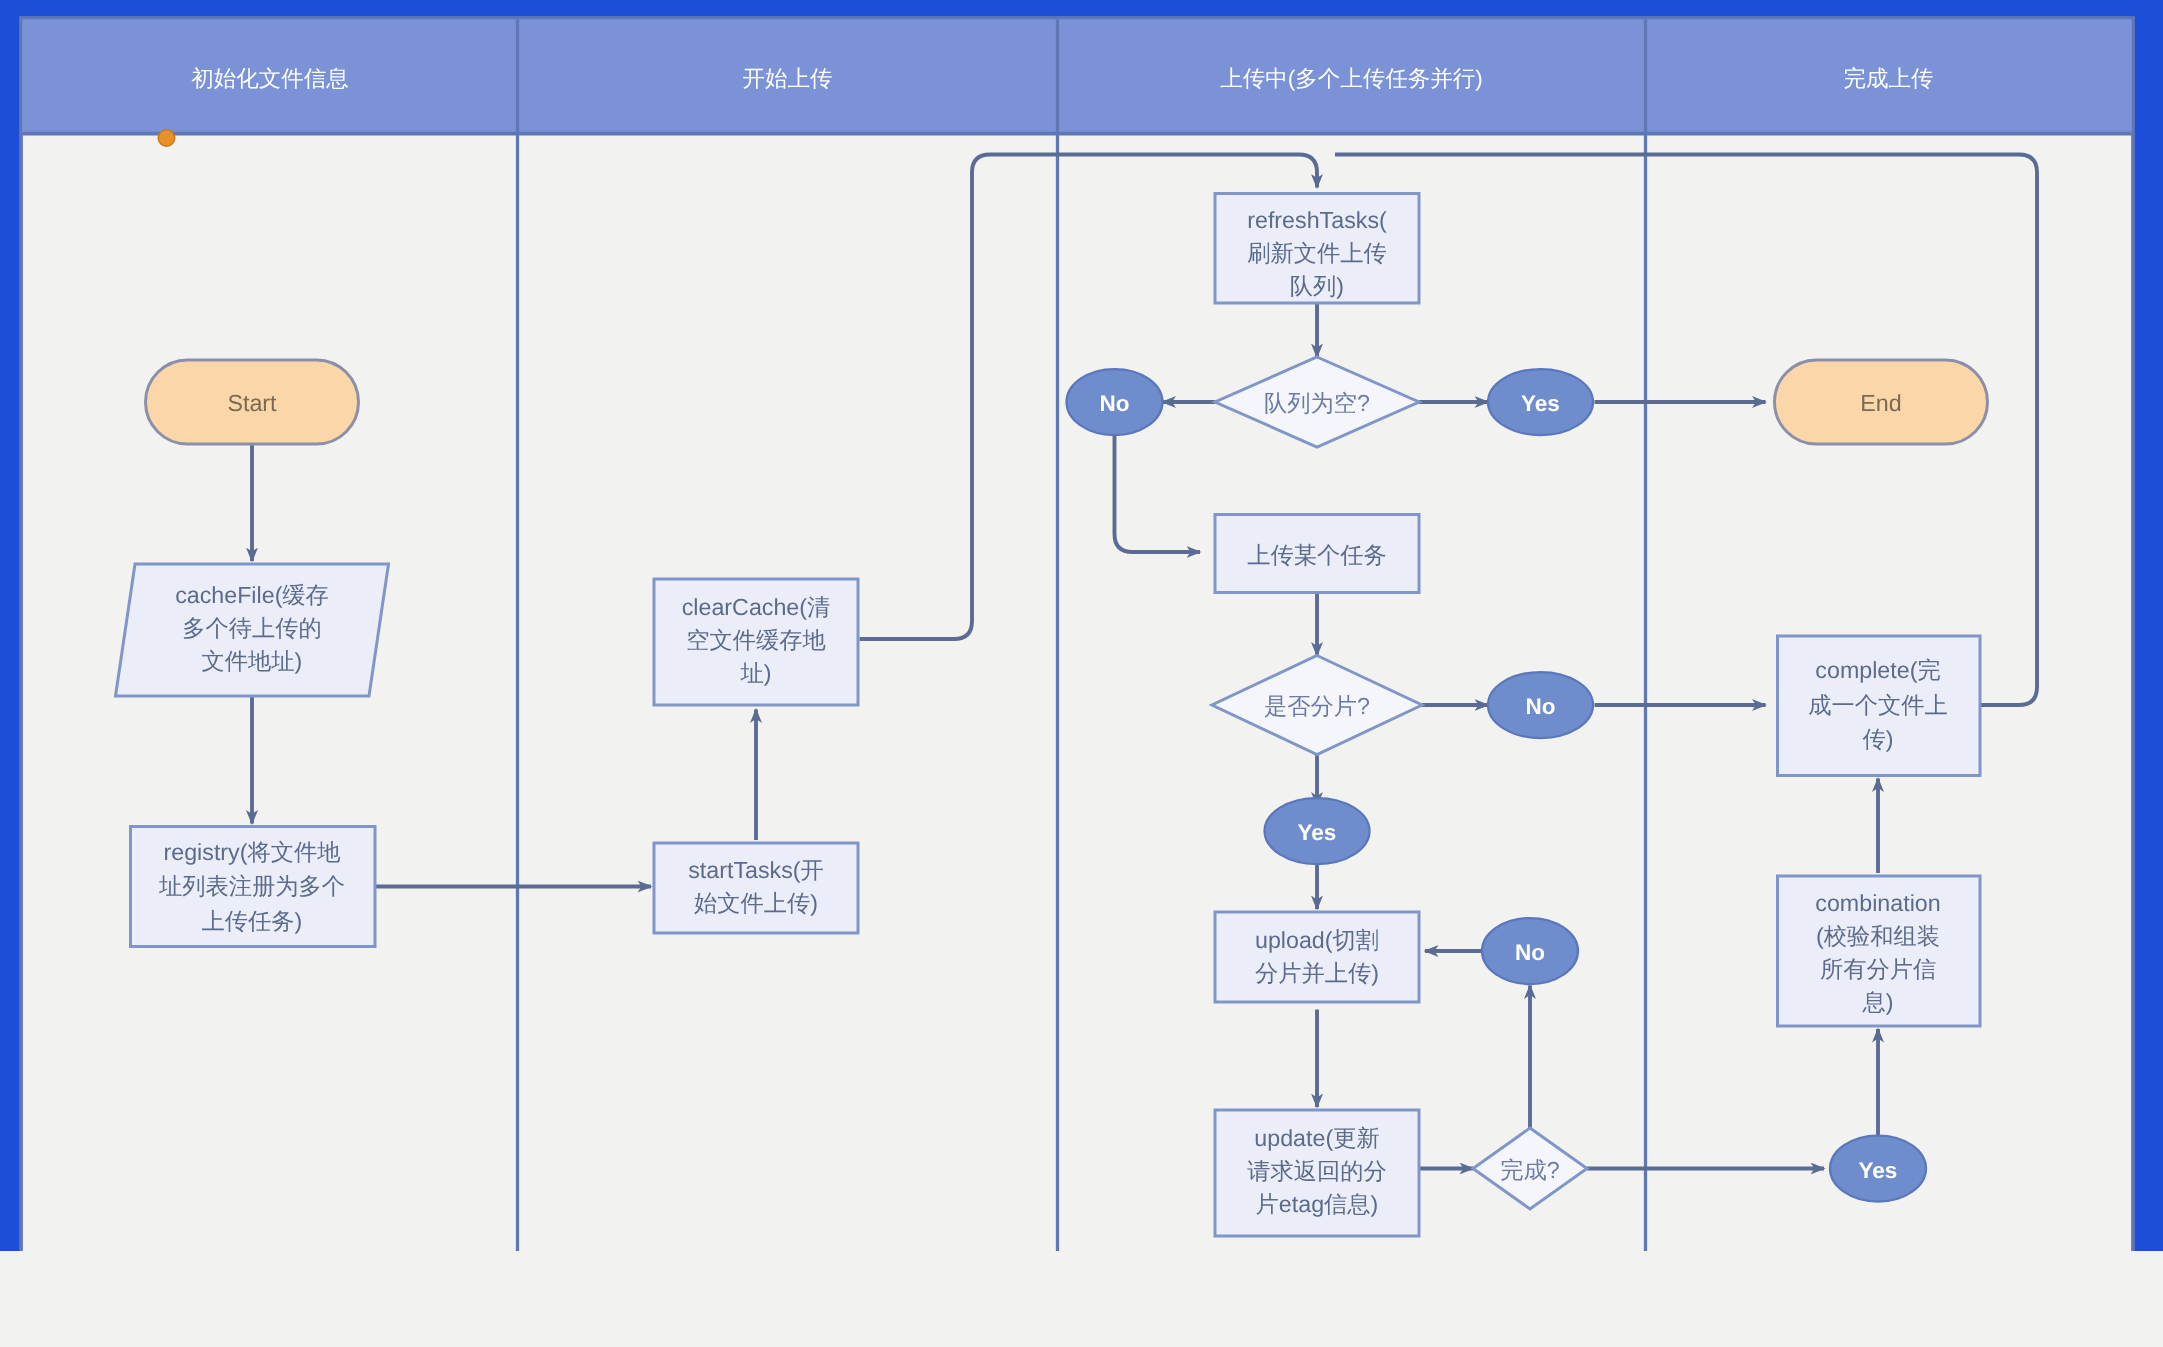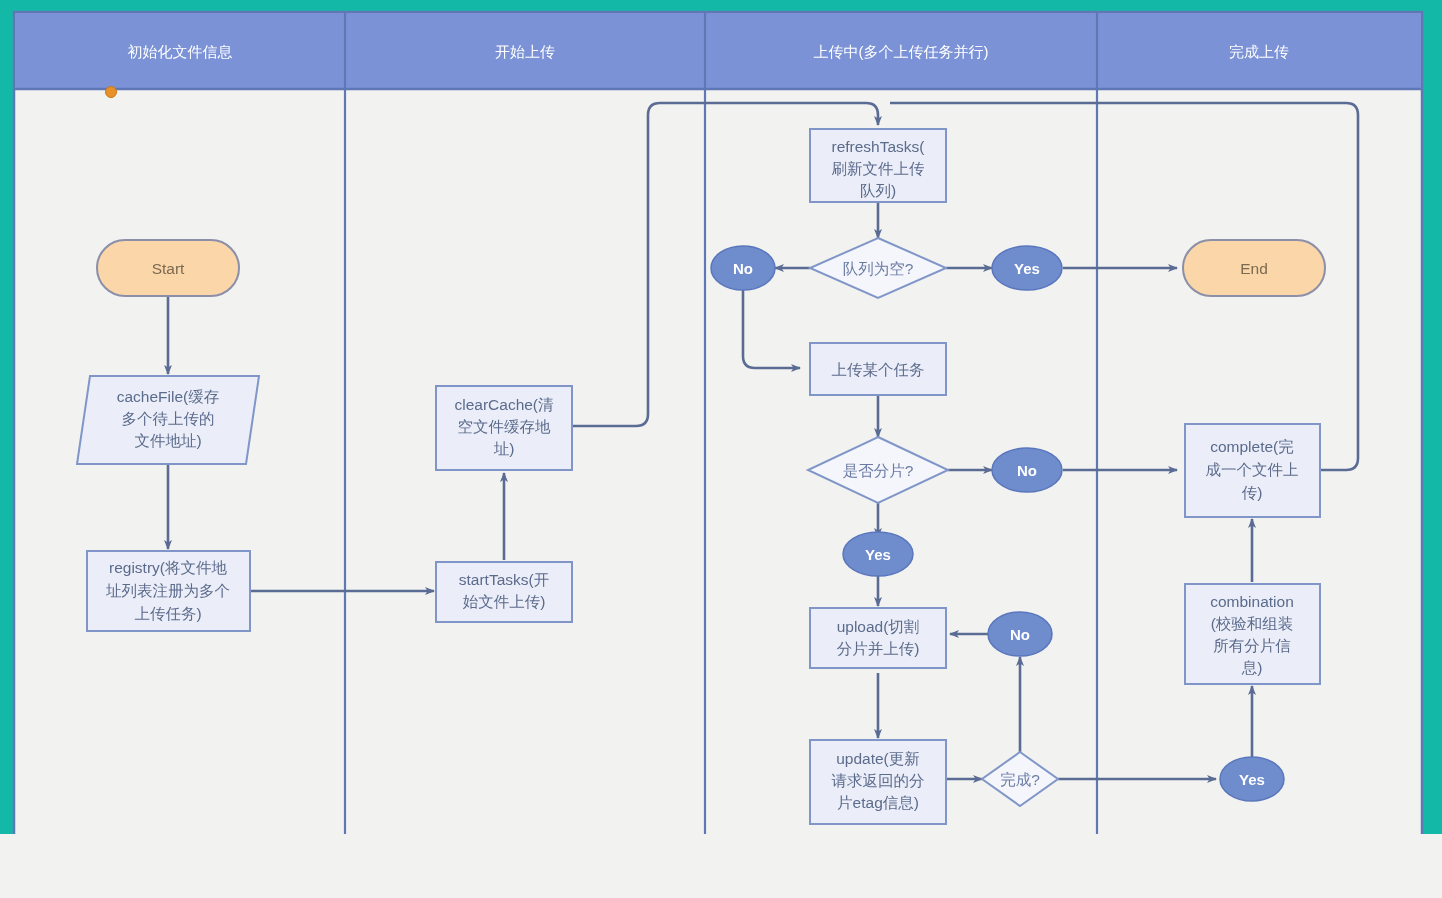--- a/index.html
+++ b/index.html
@@ -1,17 +1,17 @@
 <!DOCTYPE html>
 <html><head>
 <meta charset="utf-8">
 <style>
   html,body{margin:0;padding:0;background:#f2f2f0;}
   body{font-family:"Liberation Sans","DejaVu Sans",sans-serif;}
-  #stage{position:relative;width:1442px;height:834px;background:#14b8a6;overflow:hidden;text-decoration:underline;}
+  #stage{position:relative;width:1442px;height:834px;background:#1d4ed8;overflow:hidden;text-decoration:underline;}
   svg{position:absolute;left:0;top:0;}
   .lane-head-txt{fill:#ffffff;font-size:15px;font-family:"Liberation Sans","DejaVu Sans",sans-serif;}
   .node-txt{fill:#5b6b8c;font-size:15.5px;font-family:"Liberation Sans","DejaVu Sans",sans-serif;}
   .term-txt{fill:#7a6a52;font-size:15.5px;font-family:"Liberation Sans","DejaVu Sans",sans-serif;}
   .dec-txt{fill:#6b7ba3;font-size:15.5px;font-family:"Liberation Sans","DejaVu Sans",sans-serif;}
   .pill-txt{fill:#ffffff;font-size:15px;font-weight:bold;font-family:"Liberation Sans","DejaVu Sans",sans-serif;}
 </style>
 </head>
 <body>
 

